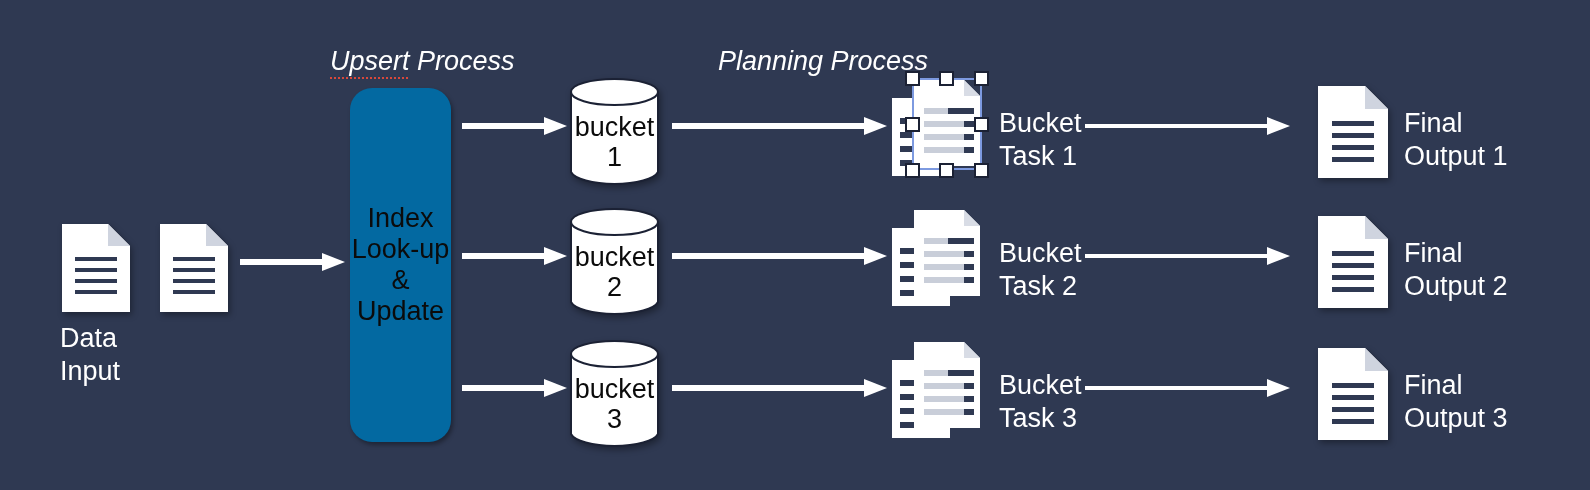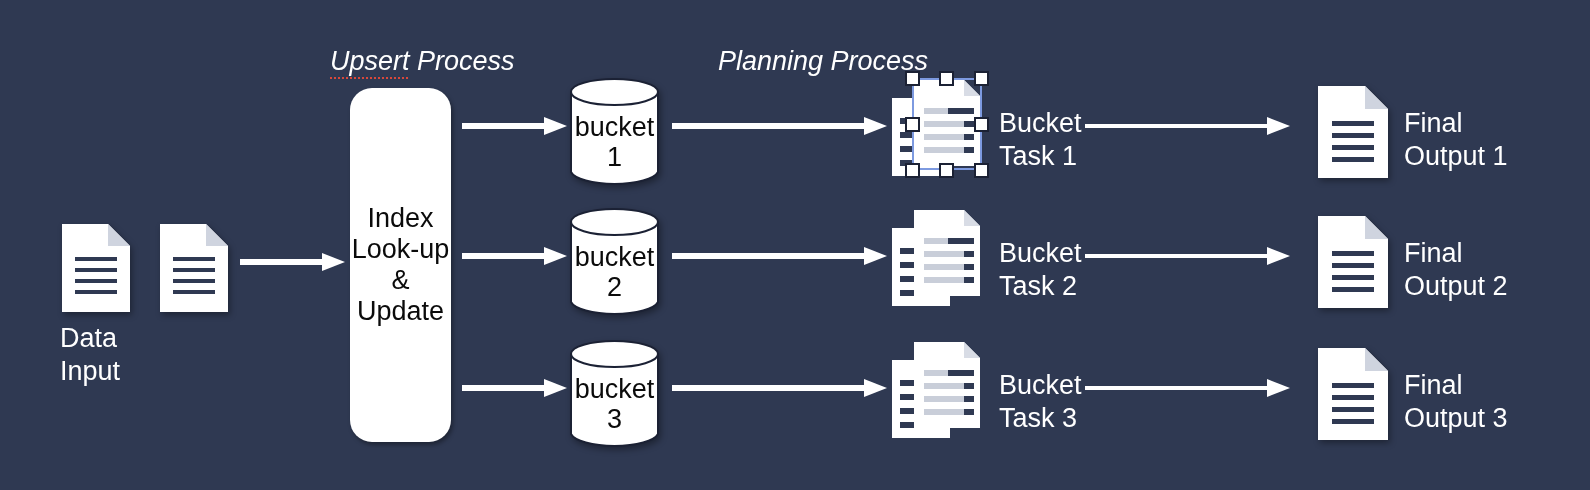--- a/index.html
+++ b/index.html
@@ -63,21 +63,21 @@
   }
   .doc svg { display: block; }
 
   
   .stack { position: absolute; }
   .stack svg { display: block; }
 
   
   .procbox {
     position: absolute;
-    background: #ffffff;
+    background: #0369a1;
     border-radius: 22px;
     box-shadow: 2px 3px 4px rgba(0,0,0,0.35);
     display: flex;
     align-items: center;
     justify-content: center;
   }
   .procbox-text {
     color: #0b0b0b;
     font-size: 27px;
     line-height: 31px;

